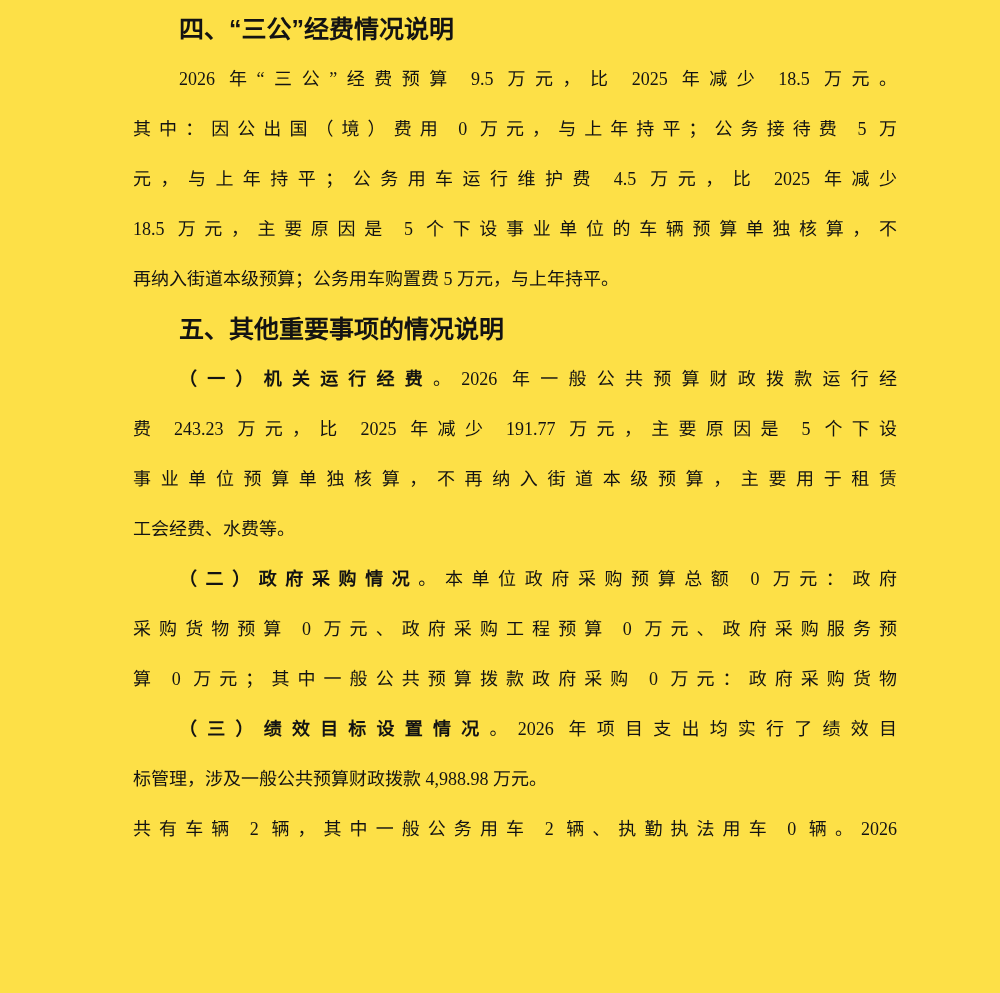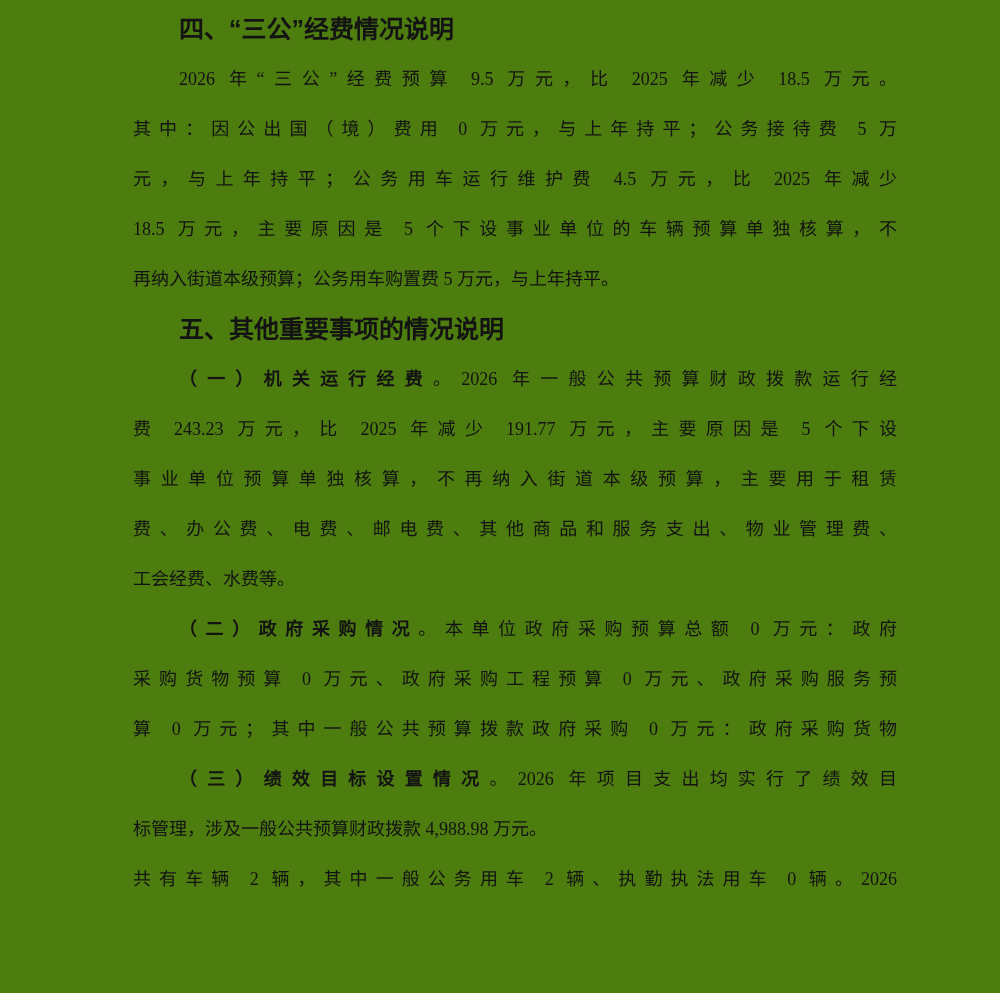--- a/index.html
+++ b/index.html
@@ -4,21 +4,21 @@
 <style>
   html,body{margin:0;padding:0;}
   body{
     background:#ffffff;
     font-family:"Liberation Serif","DejaVu Serif",serif;
   }
   .page{
     position:relative;
     width:1000px;
     height:993px;
-    background:#4d7c0f;
+    background:#fde047;
     overflow:hidden;
     color:#131313;
   }
   .text-block{
     position:absolute;
     left:133px;
     top:4px;
     width:764px;
   }
   .line{
@@ -62,21 +62,20 @@
     <div class="line just">18.5 万元，主要原因是 5 个下设事业单位的车辆预算单独核算，不</div>
     <div class="line">再纳入街道本级预算；公务用车购置费 5 万元，与上年持平。</div>
 
     <div class="line heading indent">五、其他重要事项的情况说明</div>
 
     <div class="line indent just">
       <span class="sub-label">（一）机关运行经费</span><span>。2026 年一般公共预算财政拨款运行经</span>
     </div>
     <div class="line just">费 243.23 万元，比 2025 年减少 191.77 万元，主要原因是 5 个下设</div>
     <div class="line just">事业单位预算单独核算，不再纳入街道本级预算，主要用于租赁</div>
-    <div class="line just">费、办公费、电费、邮电费、其他商品和服务支出、物业管理费、</div>
     <div class="line">工会经费、水费等。</div>
 
     <div class="line indent just">
       <span class="sub-label">（二）政府采购情况</span><span>。本单位政府采购预算总额 0 万元：政府</span>
     </div>
     <div class="line just">采购货物预算 0 万元、政府采购工程预算 0 万元、政府采购服务预</div>
     <div class="line just">算 0 万元；其中一般公共预算拨款政府采购 0 万元：政府采购货物</div>
 
     <div class="line indent just">
       <span class="sub-label">（三）绩效目标设置情况</span><span>。2026 年项目支出均实行了绩效目</span>

